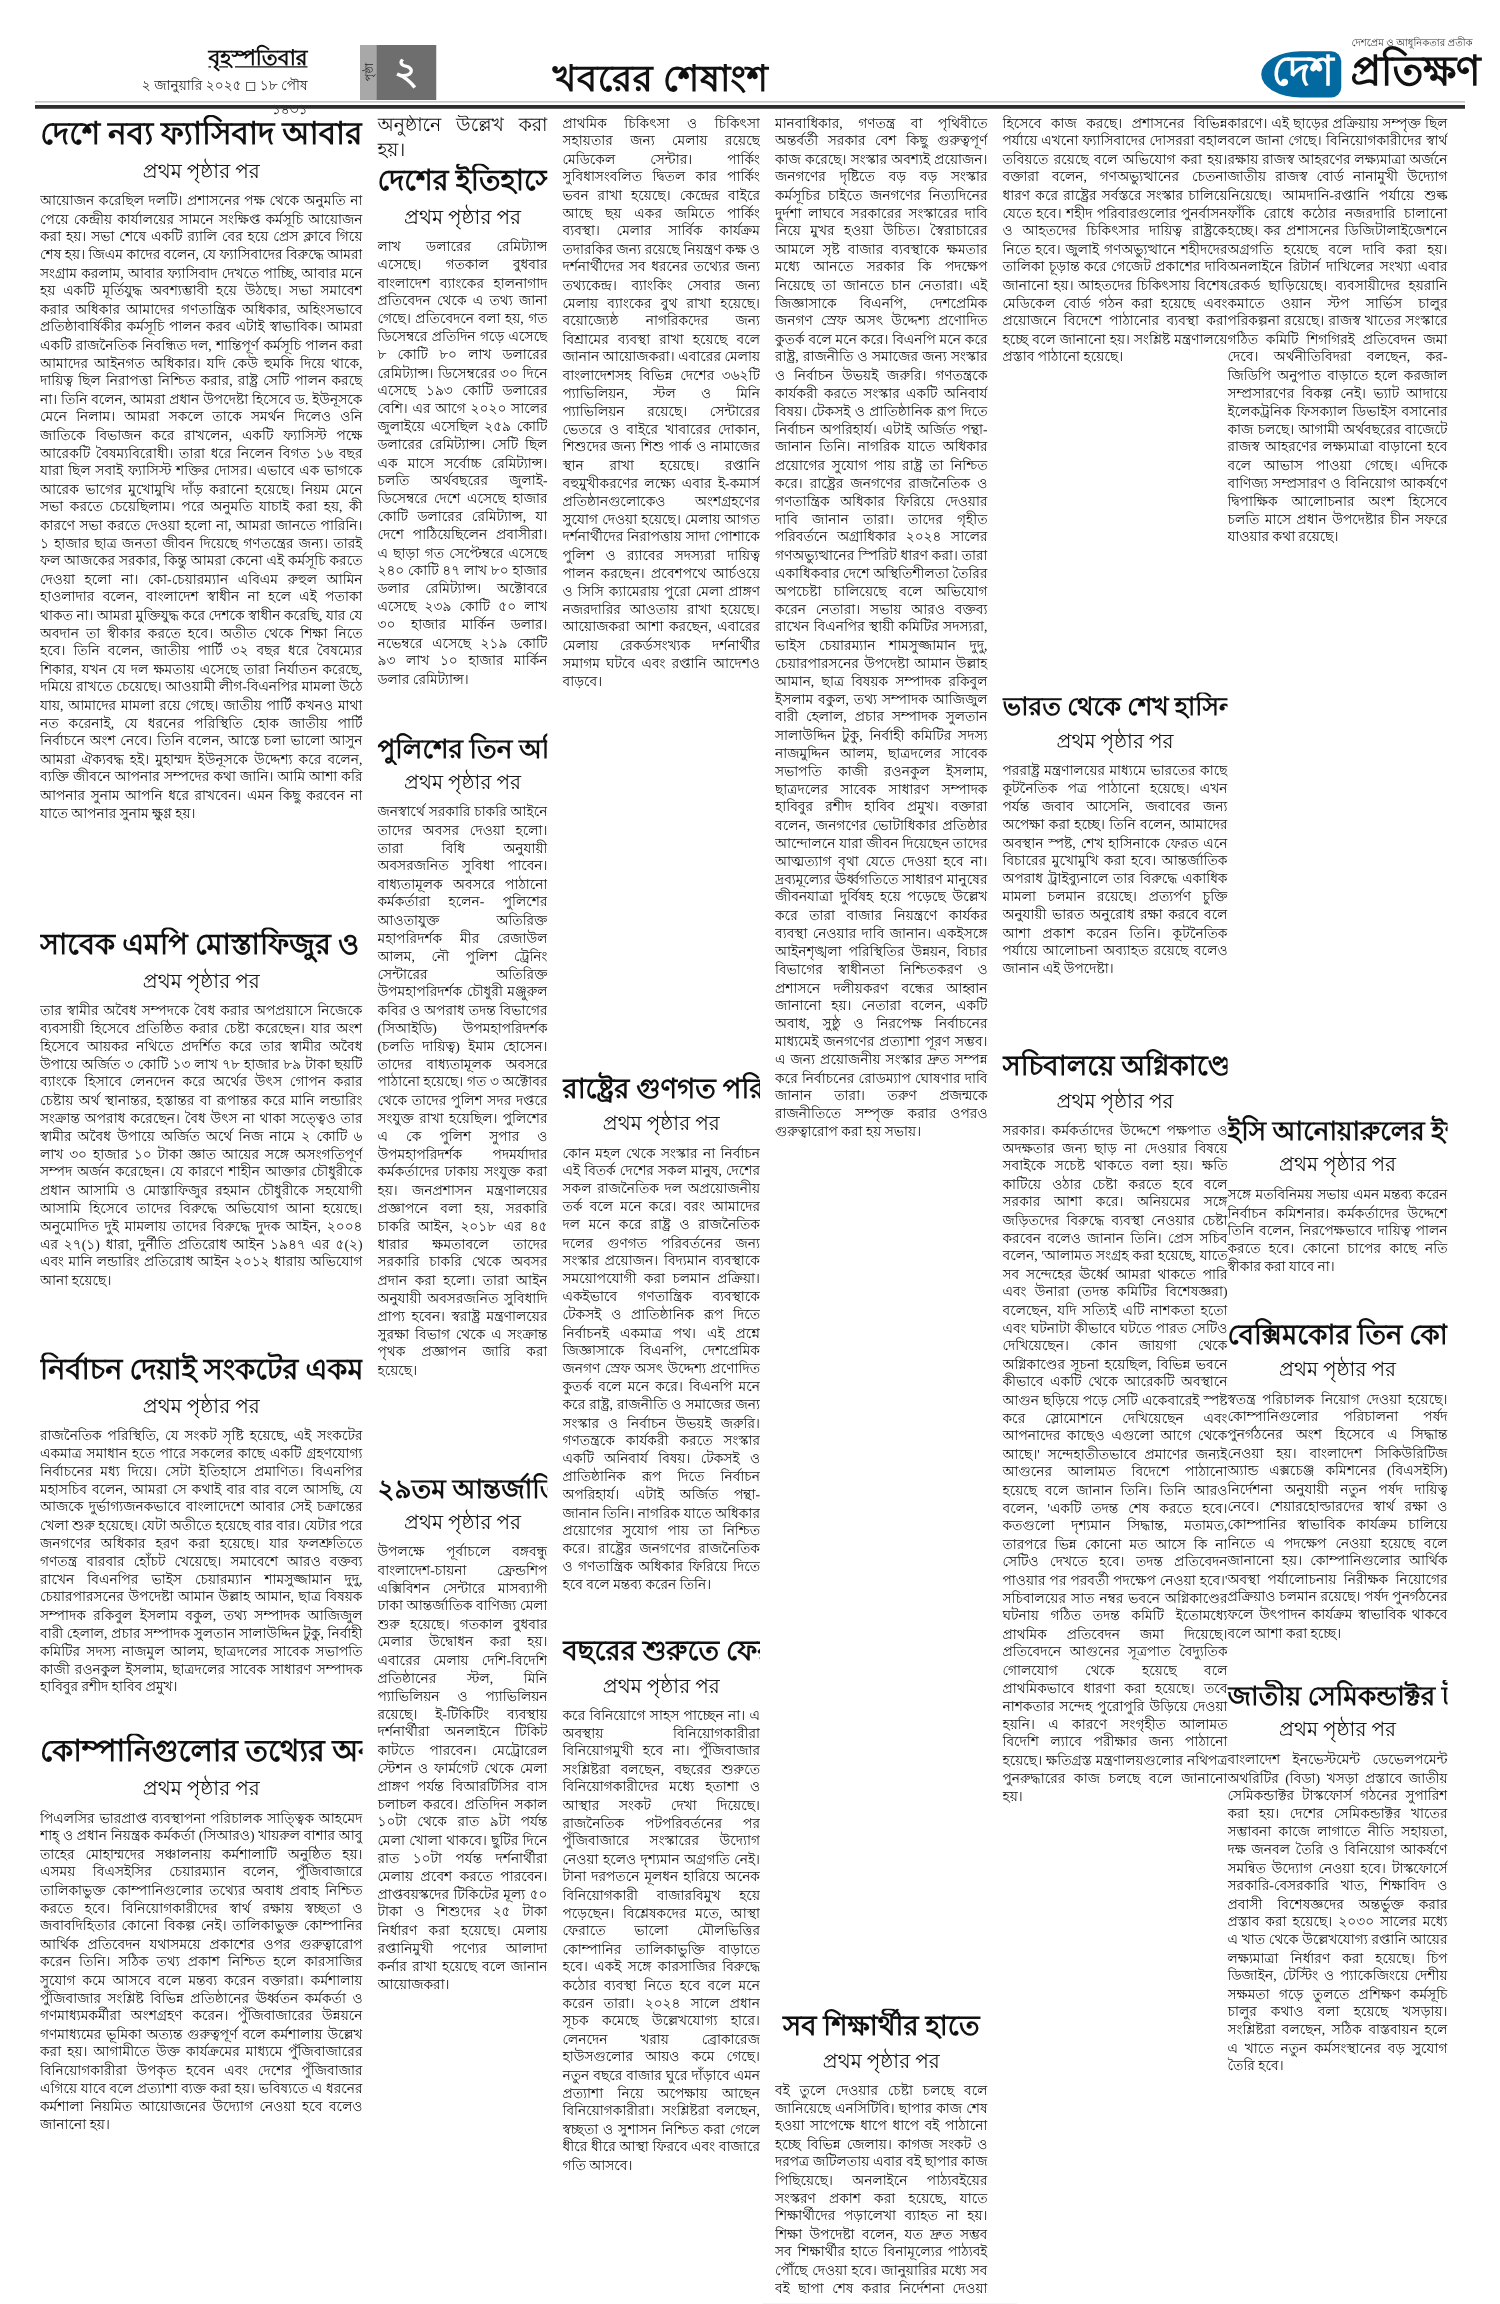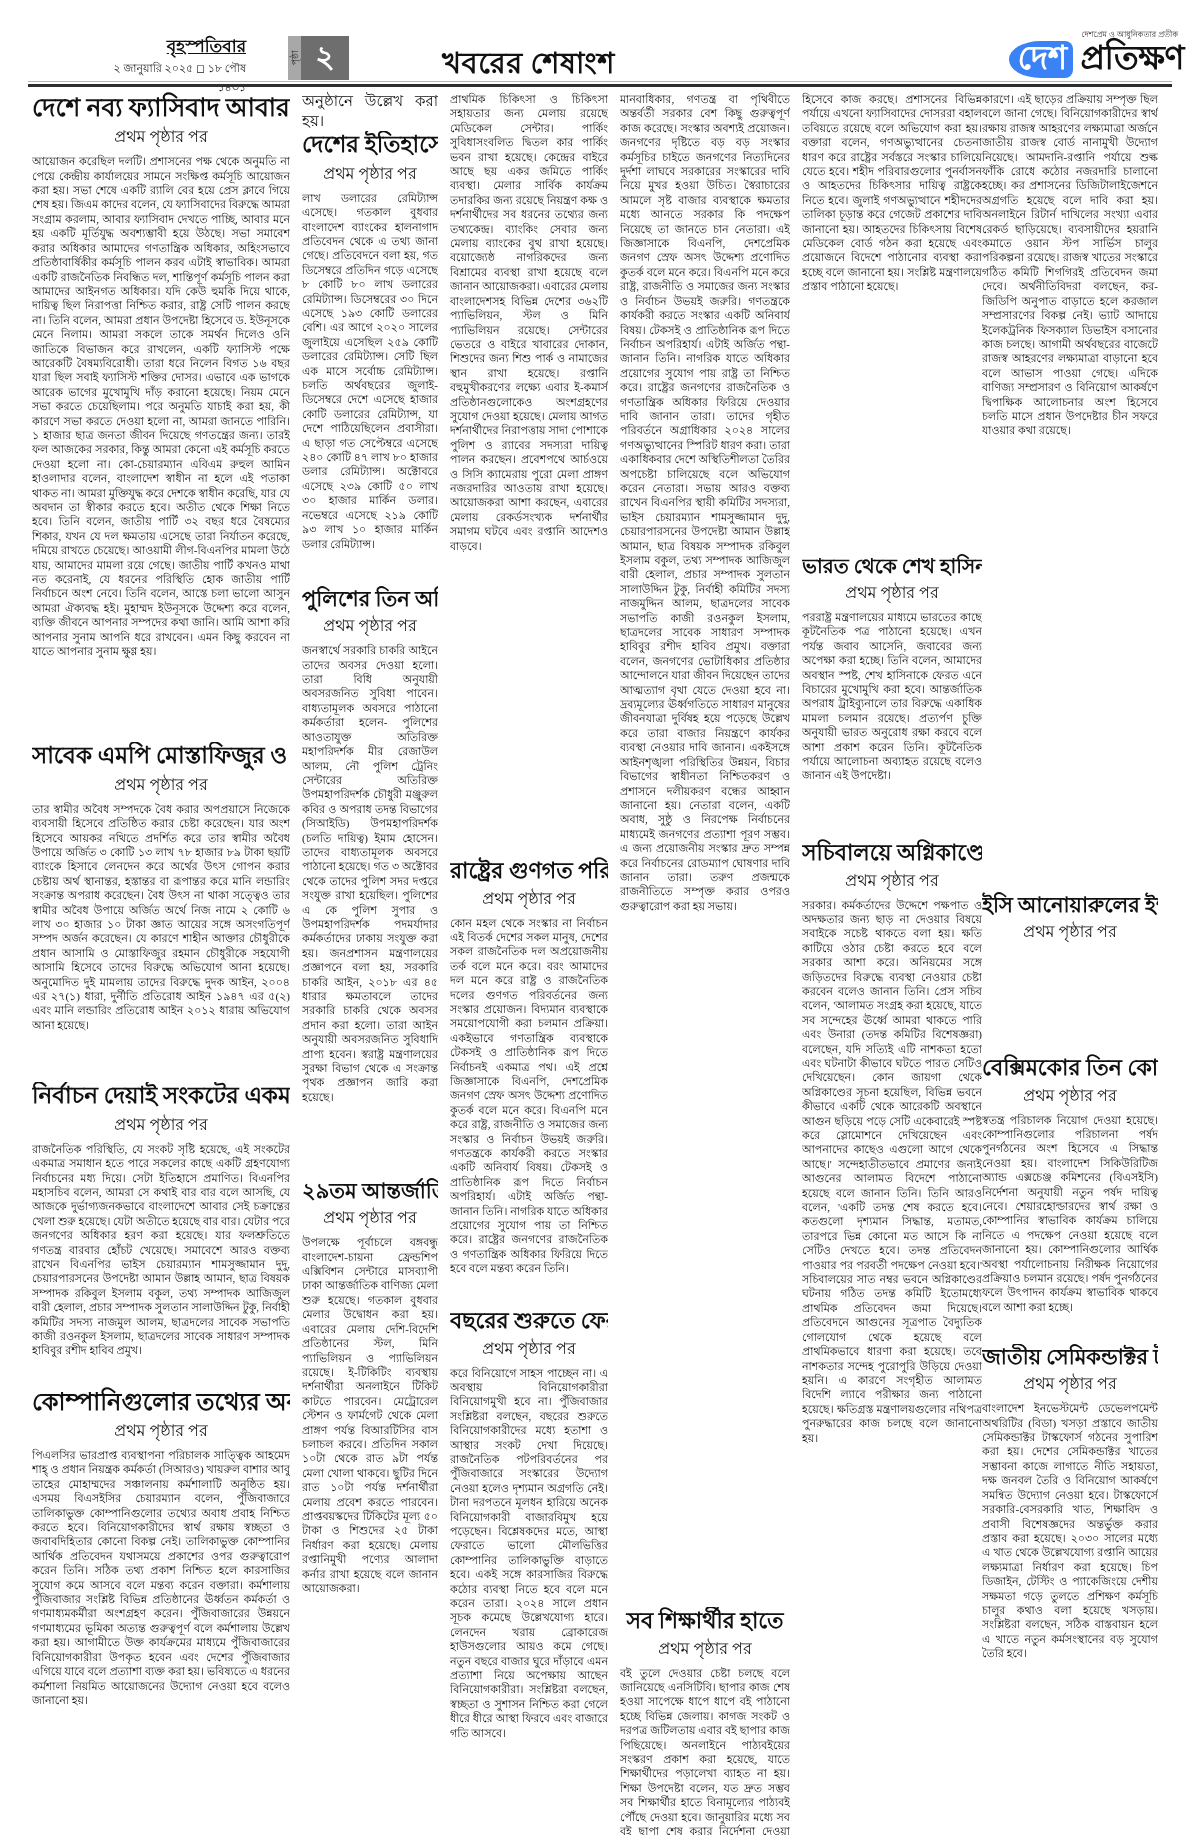--- a/index.html
+++ b/index.html
@@ -13,21 +13,21 @@
   .page-badge{position:absolute;left:288px;top:36px;display:flex;height:44px;}
   .page-badge .vlabel{background:#a8a8a8;color:#222;font-size:9px;width:13px;
       display:flex;align-items:center;justify-content:center;
       writing-mode:vertical-rl;transform:rotate(180deg);}
   .page-badge .pnum{background:#6e6e6e;color:#fff;font-weight:bold;font-size:30px;
       width:48px;display:flex;align-items:center;justify-content:center;}
   .hdr-section{position:absolute;left:398px;top:40px;font-weight:bold;font-size:29px;letter-spacing:.5px;margin-left:44px;}
   .masthead{position:absolute;right:16px;top:28px;text-align:right;}
   .masthead .tagline{font-size:8px;color:#333;margin-right:6px;}
   .masthead .logo{font-size:33px;font-weight:bold;line-height:1.05;letter-spacing:-.5px;}
-  .logo-mark{background:#3b82f6;color:#fff;border-radius:50% 8px 8px 50%;padding:0 6px 2px 8px;display:inline-block;}
+  .logo-mark{background:#0369a1;color:#fff;border-radius:50% 8px 8px 50%;padding:0 6px 2px 8px;display:inline-block;}
   .rule-thin{position:absolute;left:28px;right:28px;top:81px;border-top:1px solid #b5b5b5;}
   .rule{position:absolute;left:28px;right:28px;top:84px;border-top:3px solid #2e2e2e;}
   
   .col{position:absolute;top:92px;height:1743px;display:flex;flex-direction:column;overflow:hidden;}
   .art{overflow:hidden;flex-shrink:0;}
   .art.grow{flex:1 1 auto;}
   .hl{font-weight:bold;text-align:center;white-space:nowrap;overflow:hidden;line-height:1.25;
       font-family:Liberation Serif, serif;}
   .sub{font-size:16px;text-align:center;margin:1px 0 3px;}
   .body{font-size:11px;line-height:1.31;text-align:justify;word-break:break-word;}
@@ -143,20 +143,21 @@
     </div>
   </div>
 
   <div class="col" style="left:982px;width:176px;">
     <div class="art" style="height:800px;">
       <div class="body">কারণে। এই ছাড়ের প্রক্রিয়ায় সম্পৃক্ত ছিল বলে জানা গেছে। বিনিয়োগকারীদের স্বার্থ রক্ষায় রাজস্ব আহরণের লক্ষ্যমাত্রা অর্জনে জাতীয় রাজস্ব বোর্ড নানামুখী উদ্যোগ নিয়েছে। আমদানি-রপ্তানি পর্যায়ে শুল্ক ফাঁকি রোধে কঠোর নজরদারি চালানো হচ্ছে। কর প্রশাসনের ডিজিটালাইজেশনে অগ্রগতি হয়েছে বলে দাবি করা হয়। অনলাইনে রিটার্ন দাখিলের সংখ্যা এবার রেকর্ড ছাড়িয়েছে। ব্যবসায়ীদের হয়রানি কমাতে ওয়ান স্টপ সার্ভিস চালুর পরিকল্পনা রয়েছে। রাজস্ব খাতের সংস্কারে গঠিত কমিটি শিগগিরই প্রতিবেদন জমা দেবে। অর্থনীতিবিদরা বলছেন, কর-জিডিপি অনুপাত বাড়াতে হলে করজাল সম্প্রসারণের বিকল্প নেই। ভ্যাট আদায়ে ইলেকট্রনিক ফিসক্যাল ডিভাইস বসানোর কাজ চলছে। আগামী অর্থবছরের বাজেটে রাজস্ব আহরণের লক্ষ্যমাত্রা বাড়ানো হবে বলে আভাস পাওয়া গেছে। এদিকে বাণিজ্য সম্প্রসারণ ও বিনিয়োগ আকর্ষণে দ্বিপাক্ষিক আলোচনার অংশ হিসেবে চলতি মাসে প্রধান উপদেষ্টার চীন সফরে যাওয়ার কথা রয়েছে।</div>
     </div>
     <div class="art" style="height:162px;">
       <div class="hl h21">ইসি আনোয়ারুলের ইশারায় নির্বাচনে</div>
       <div class="sub">প্রথম পৃষ্ঠার পর</div>
+      <div class="body">সঙ্গে মতবিনিময় সভায় এমন মন্তব্য করেন নির্বাচন কমিশনার। কর্মকর্তাদের উদ্দেশে তিনি বলেন, নিরপেক্ষভাবে দায়িত্ব পালন করতে হবে। কোনো চাপের কাছে নতি স্বীকার করা যাবে না।</div>
     </div>
     <div class="art" style="height:290px;">
       <div class="hl h22">বেক্সিমকোর তিন কোম্পানিতে</div>
       <div class="sub">প্রথম পৃষ্ঠার পর</div>
       <div class="body">স্বতন্ত্র পরিচালক নিয়োগ দেওয়া হয়েছে। কোম্পানিগুলোর পরিচালনা পর্ষদ পুনর্গঠনের অংশ হিসেবে এ সিদ্ধান্ত নেওয়া হয়। বাংলাদেশ সিকিউরিটিজ অ্যান্ড এক্সচেঞ্জ কমিশনের (বিএসইসি) নির্দেশনা অনুযায়ী নতুন পর্ষদ দায়িত্ব নেবে। শেয়ারহোল্ডারদের স্বার্থ রক্ষা ও কোম্পানির স্বাভাবিক কার্যক্রম চালিয়ে নিতে এ পদক্ষেপ নেওয়া হয়েছে বলে জানানো হয়। কোম্পানিগুলোর আর্থিক অবস্থা পর্যালোচনায় নিরীক্ষক নিয়োগের প্রক্রিয়াও চলমান রয়েছে। পর্ষদ পুনর্গঠনের ফলে উৎপাদন কার্যক্রম স্বাভাবিক থাকবে বলে আশা করা হচ্ছে।</div>
     </div>
     <div class="art grow">
       <div class="hl h21">জাতীয় সেমিকন্ডাক্টর টাস্কফোর্স</div>
       <div class="sub">প্রথম পৃষ্ঠার পর</div>
       <div class="body">বাংলাদেশ ইনভেস্টমেন্ট ডেভেলপমেন্ট অথরিটির (বিডা) খসড়া প্রস্তাবে জাতীয় সেমিকন্ডাক্টর টাস্কফোর্স গঠনের সুপারিশ করা হয়। দেশের সেমিকন্ডাক্টর খাতের সম্ভাবনা কাজে লাগাতে নীতি সহায়তা, দক্ষ জনবল তৈরি ও বিনিয়োগ আকর্ষণে সমন্বিত উদ্যোগ নেওয়া হবে। টাস্কফোর্সে সরকারি-বেসরকারি খাত, শিক্ষাবিদ ও প্রবাসী বিশেষজ্ঞদের অন্তর্ভুক্ত করার প্রস্তাব করা হয়েছে। ২০৩০ সালের মধ্যে এ খাত থেকে উল্লেখযোগ্য রপ্তানি আয়ের লক্ষ্যমাত্রা নির্ধারণ করা হয়েছে। চিপ ডিজাইন, টেস্টিং ও প্যাকেজিংয়ে দেশীয় সক্ষমতা গড়ে তুলতে প্রশিক্ষণ কর্মসূচি চালুর কথাও বলা হয়েছে খসড়ায়। সংশ্লিষ্টরা বলছেন, সঠিক বাস্তবায়ন হলে এ খাতে নতুন কর্মসংস্থানের বড় সুযোগ তৈরি হবে।</div>

